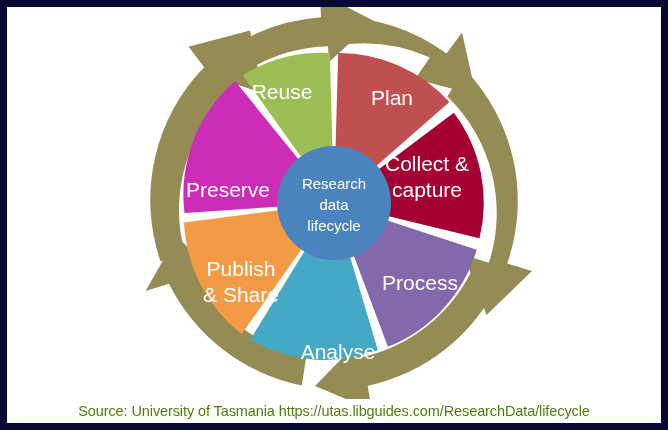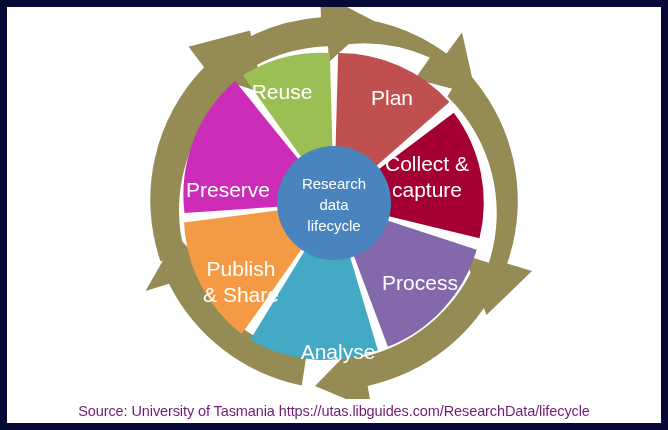--- a/index.html
+++ b/index.html
@@ -47,21 +47,21 @@
     dominant-baseline: middle;
   }
   #caption {
     position: absolute;
     left: 0;
     right: 0;
     bottom: 4px;
     text-align: center;
     font-family: "Liberation Sans", sans-serif;
     font-size: 14.5px;
-    color: #701a75;
+    color: #4d7c0f;
     letter-spacing: -0.1px;
     white-space: nowrap;
   }
 </style>
 </head>
 <body>
 
 <div id="frame">
 
   <div id="diagram-area">

